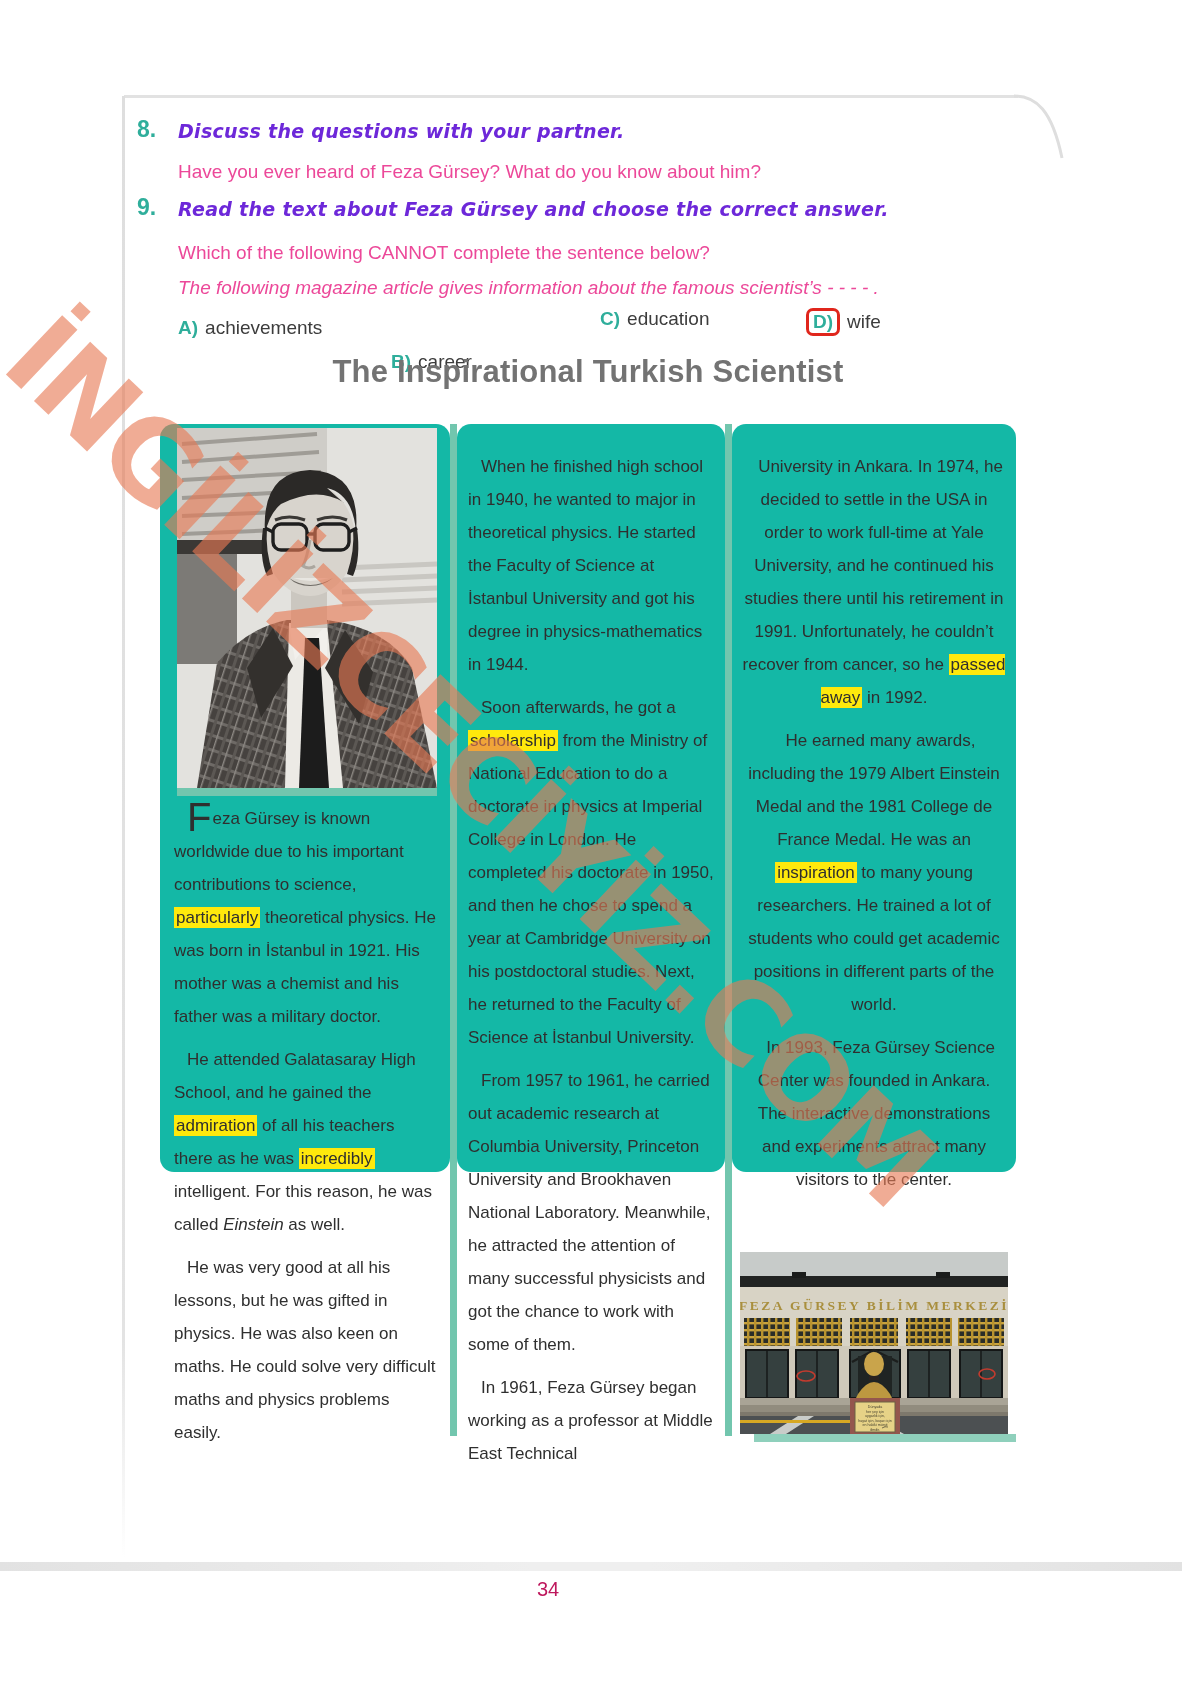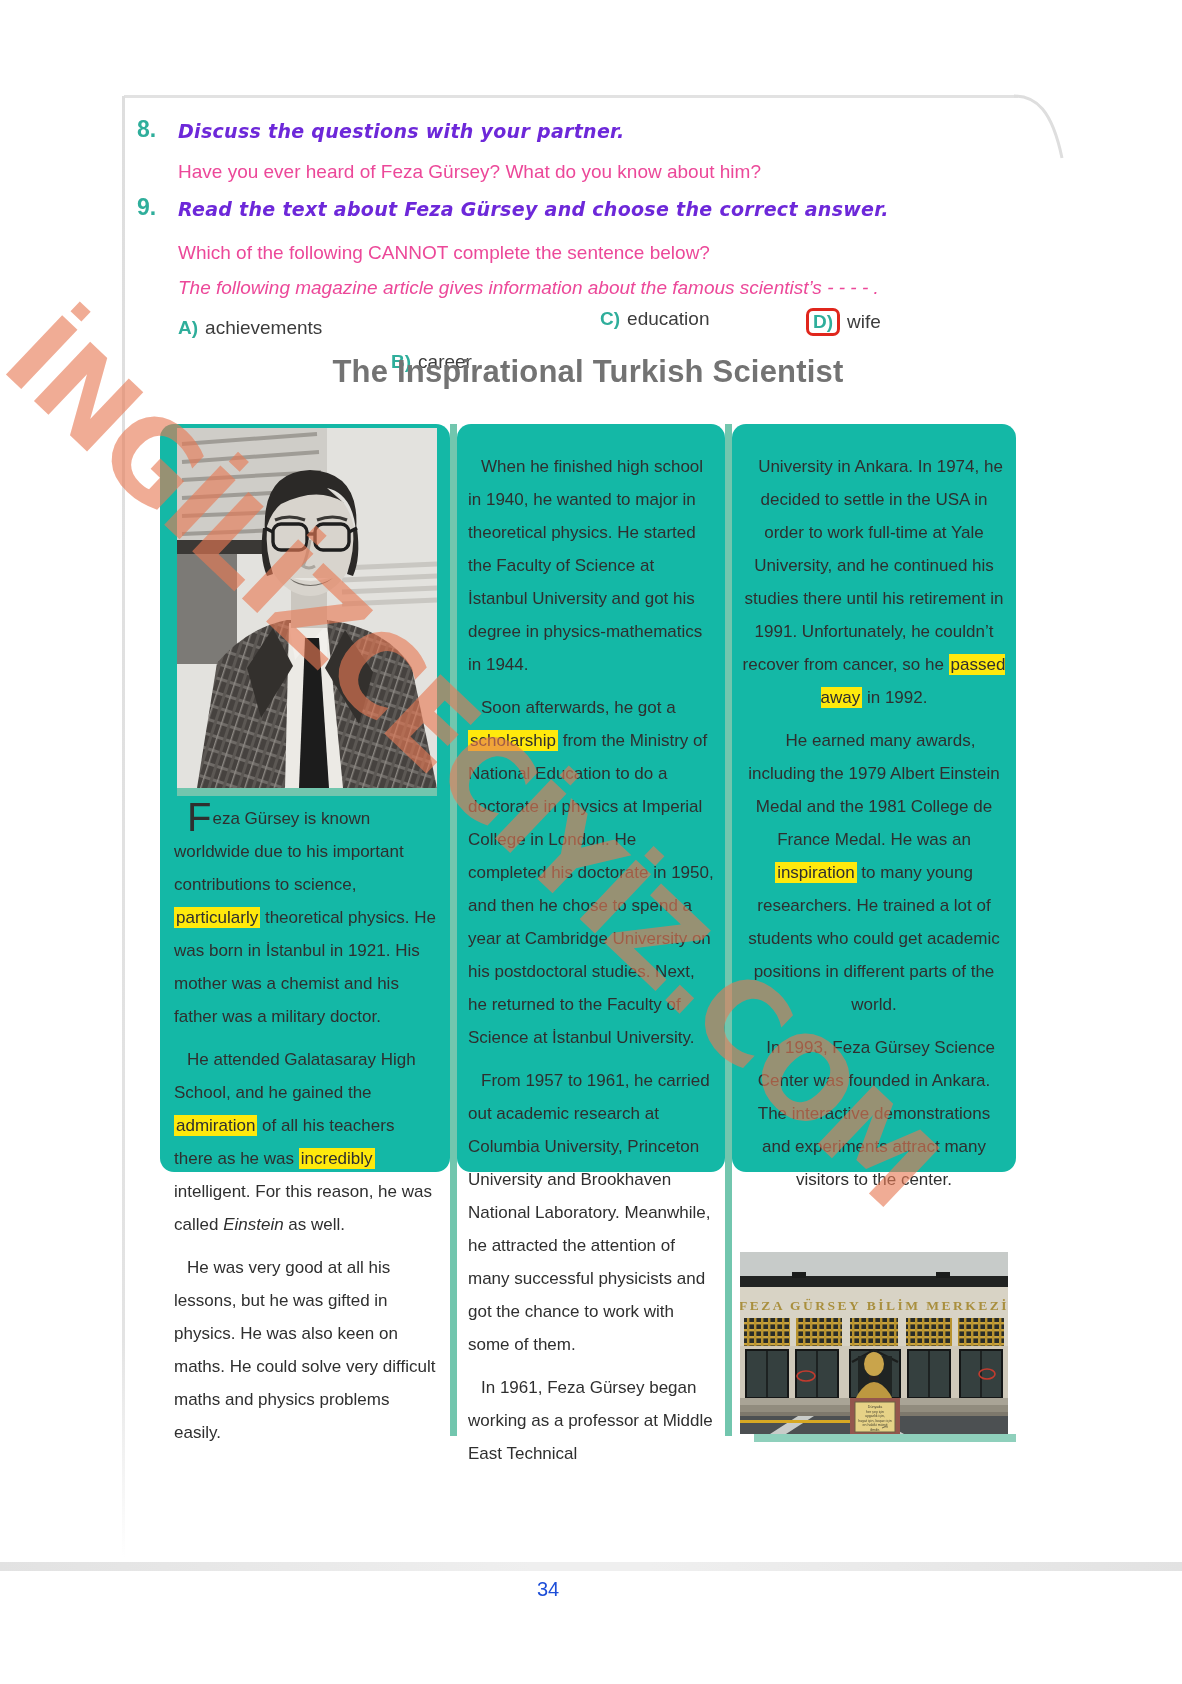--- a/index.html
+++ b/index.html
@@ -45,21 +45,21 @@
   .dcap{font-size:40px;line-height:0;vertical-align:-7px;letter-spacing:1px;}
   .sc-photo{position:absolute;left:8px;top:828px;width:268px;height:182px;overflow:hidden;}
   .sc-underbar{position:absolute;left:22px;top:1010px;width:262px;height:8px;background:#8fd0bc;}
   
   .watermark{
     left:70px;top:292px;transform:rotate(43.5deg);transform-origin:0 0;
     font-family:"DejaVu Sans",sans-serif;font-weight:bold;font-size:112px;
     letter-spacing:-3px;color:#e87a55;opacity:.62;white-space:nowrap;
     z-index:40;pointer-events:none;
   }
-  .page-num{left:0;top:1578px;width:1096px;text-align:center;font-size:20px;color:#1d4ed8;}
+  .page-num{left:0;top:1578px;width:1096px;text-align:center;font-size:20px;color:#be185d;}
 </style>
 </head>
 <body>
 
 <div class="abs card-top-border"></div>
 <div class="abs card-left-border"></div>
 <svg class="abs card-curl" width="60" height="80" viewBox="0 0 60 80">
   <path d="M0 4 C 22 4, 38 18, 48 66" fill="none" stroke="#dedede" stroke-width="3"></path>
 </svg>
 <div class="abs bottom-band"></div>

